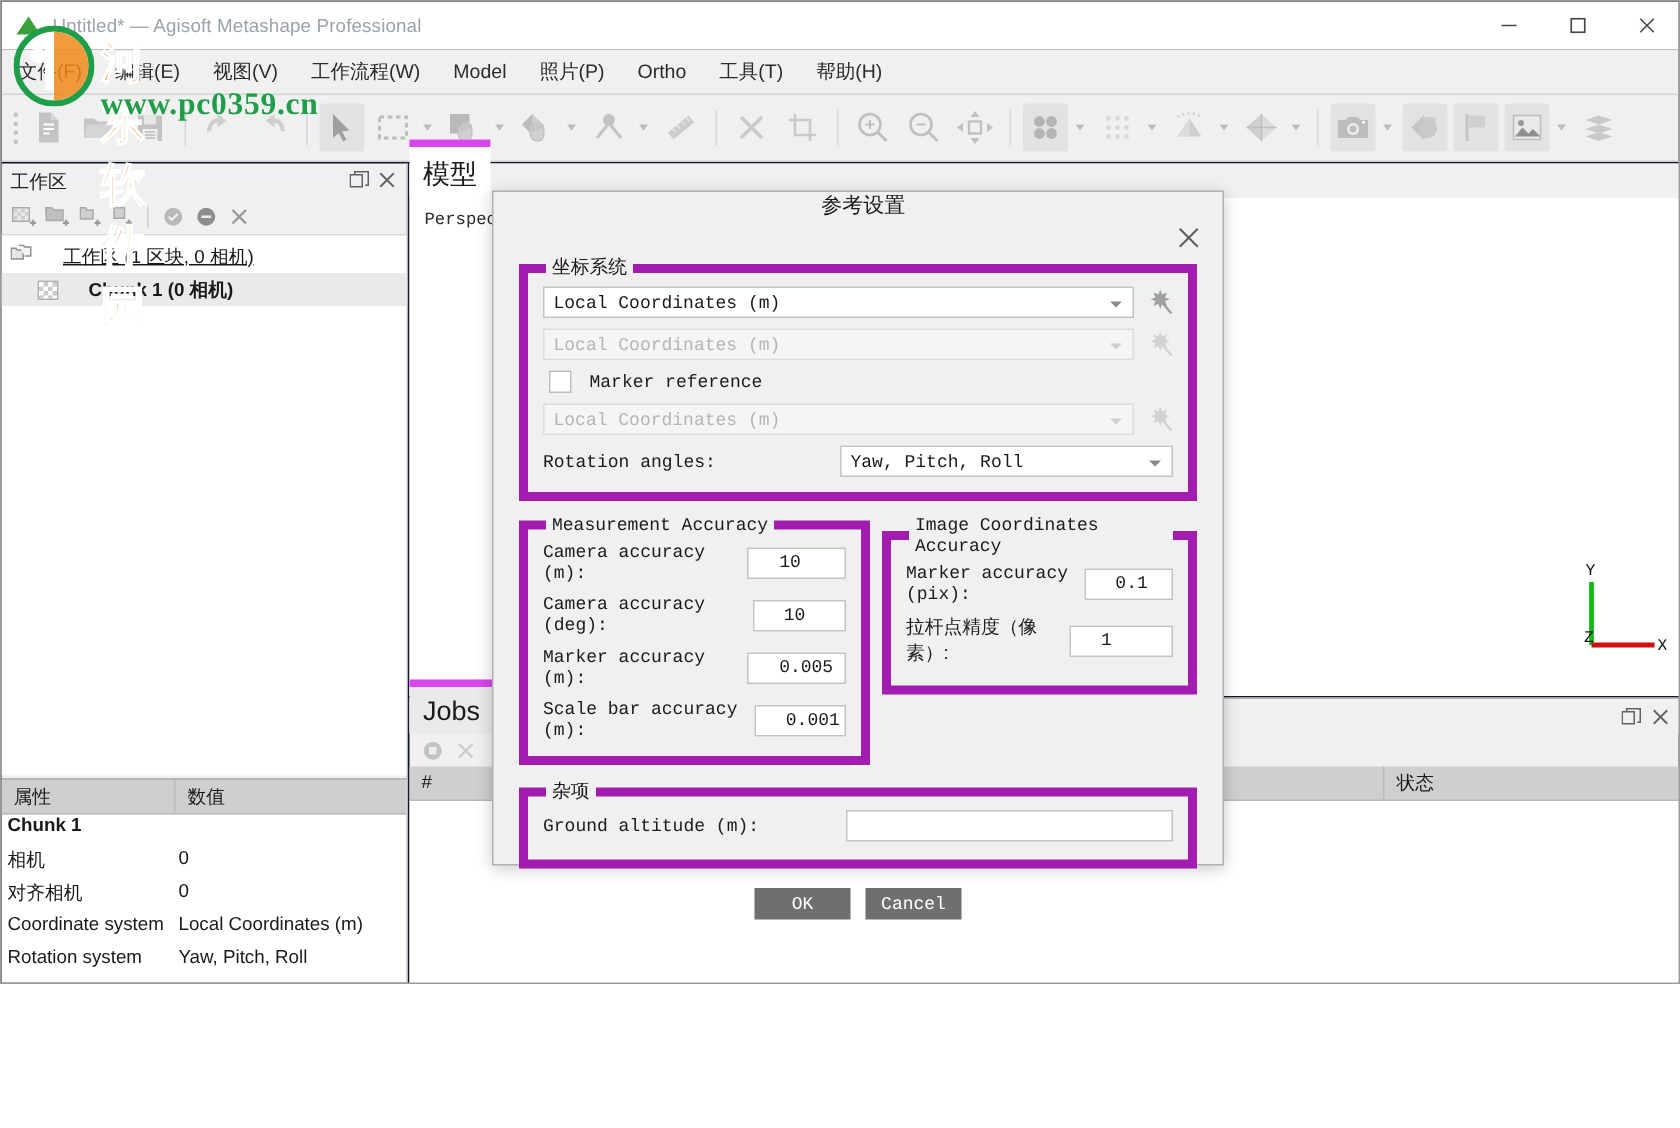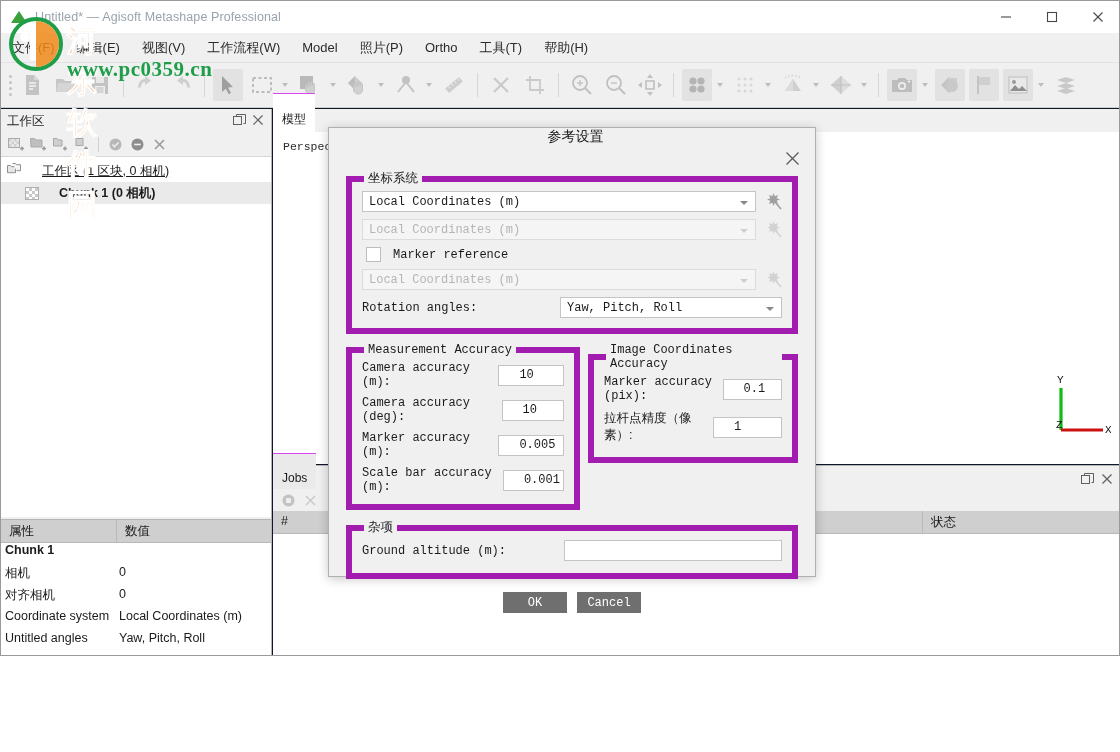--- a/index.html
+++ b/index.html
@@ -121,22 +121,22 @@
   .props-row .c2 { flex: 1; padding-left: 2px; }
   .props-row.bold .c1 { font-weight: bold; }
 
   
   .model-area {
     position: absolute; left: 272px; top: 108px; width: 848px; height: 355px;
     background: #ffffff;
   }
   .model-tabstrip { height: 23px; background: #f0f0f0; display: flex; align-items: flex-end; }
   .model-tab {
-    font-size: 12px; padding: 17px 9px 4px 9px; background: #ffffff; color: #1a1a1a;
-    border-top: 1px solid #d946ef;
+    font-size: 18px; padding: 6px 9px 4px 9px; background: #ffffff; color: #1a1a1a;
+    border-top: 5px solid #d946ef;
   }
   .model-canvas { position: relative; height: 332px; background: #ffffff; }
   .persp-label { position: absolute; left: 10px; top: 8px; font-family: "Liberation Mono", monospace; font-size: 11.5px; color: #2c2c2c; }
   .axis-gizmo { position: absolute; right: 10px; top: 238px; width: 60px; height: 70px; }
 
   
   .jobs-panel {
     position: absolute; left: 272px; top: 464px; width: 848px; height: 239px;
     background: #f0f0f0; border-top: 1px solid #b5b5b5;
   }
@@ -687,21 +687,21 @@
     </div>
     <div class="props-row">
       <div class="c1">对齐相机</div>
       <div class="c2">0</div>
     </div>
     <div class="props-row">
       <div class="c1">Coordinate system</div>
       <div class="c2">Local Coordinates (m)</div>
     </div>
     <div class="props-row">
-      <div class="c1">Untitled angles</div>
+      <div class="c1">Rotation system</div>
       <div class="c2">Yaw, Pitch, Roll</div>
     </div>
   </div>
 
   <div class="model-area">
     <div class="model-tabstrip">
       <div class="model-tab">模型</div>
     </div>
     <div class="model-canvas">
       <div class="persp-label">Perspective</div>

